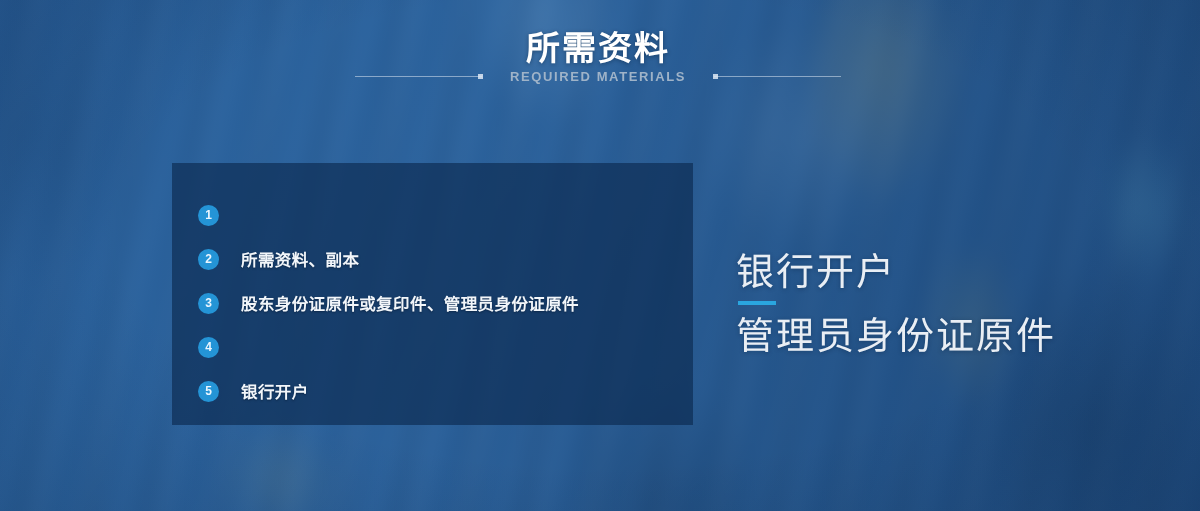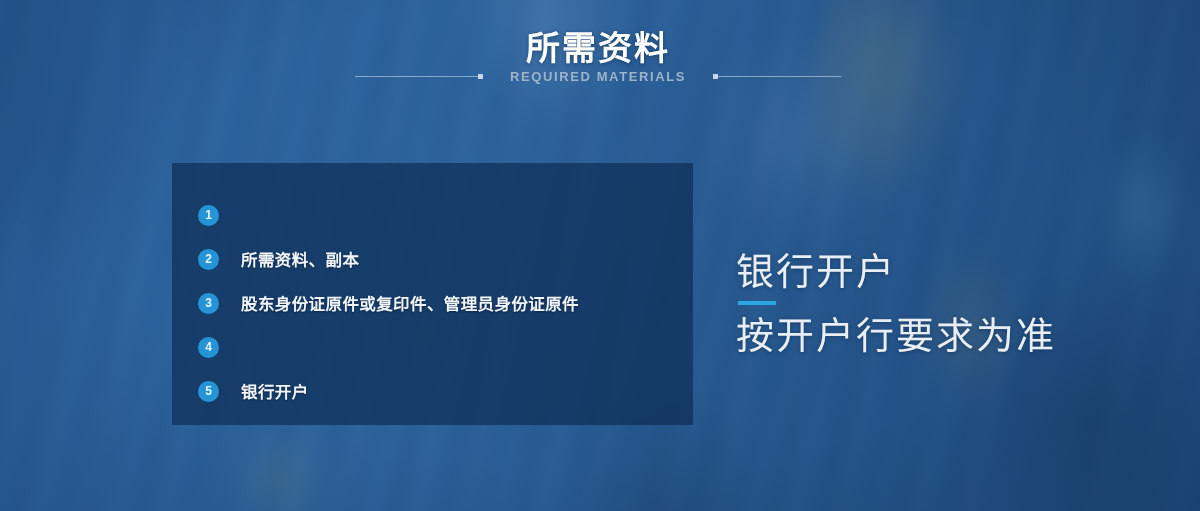--- a/index.html
+++ b/index.html
@@ -230,16 +230,16 @@
         <span class="badge">5</span>
         <span class="item-text">银行开户</span>
       </div>
 
     </div>
   </div>
 
   <div class="right-block">
     <div class="right-line">银行开户</div>
     <div class="accent-bar"></div>
-    <div class="right-line">按开户行要求为准</div>
+    <div class="right-line">管理员身份证原件</div>
   </div>
 
 </div>
 
 </body></html>

